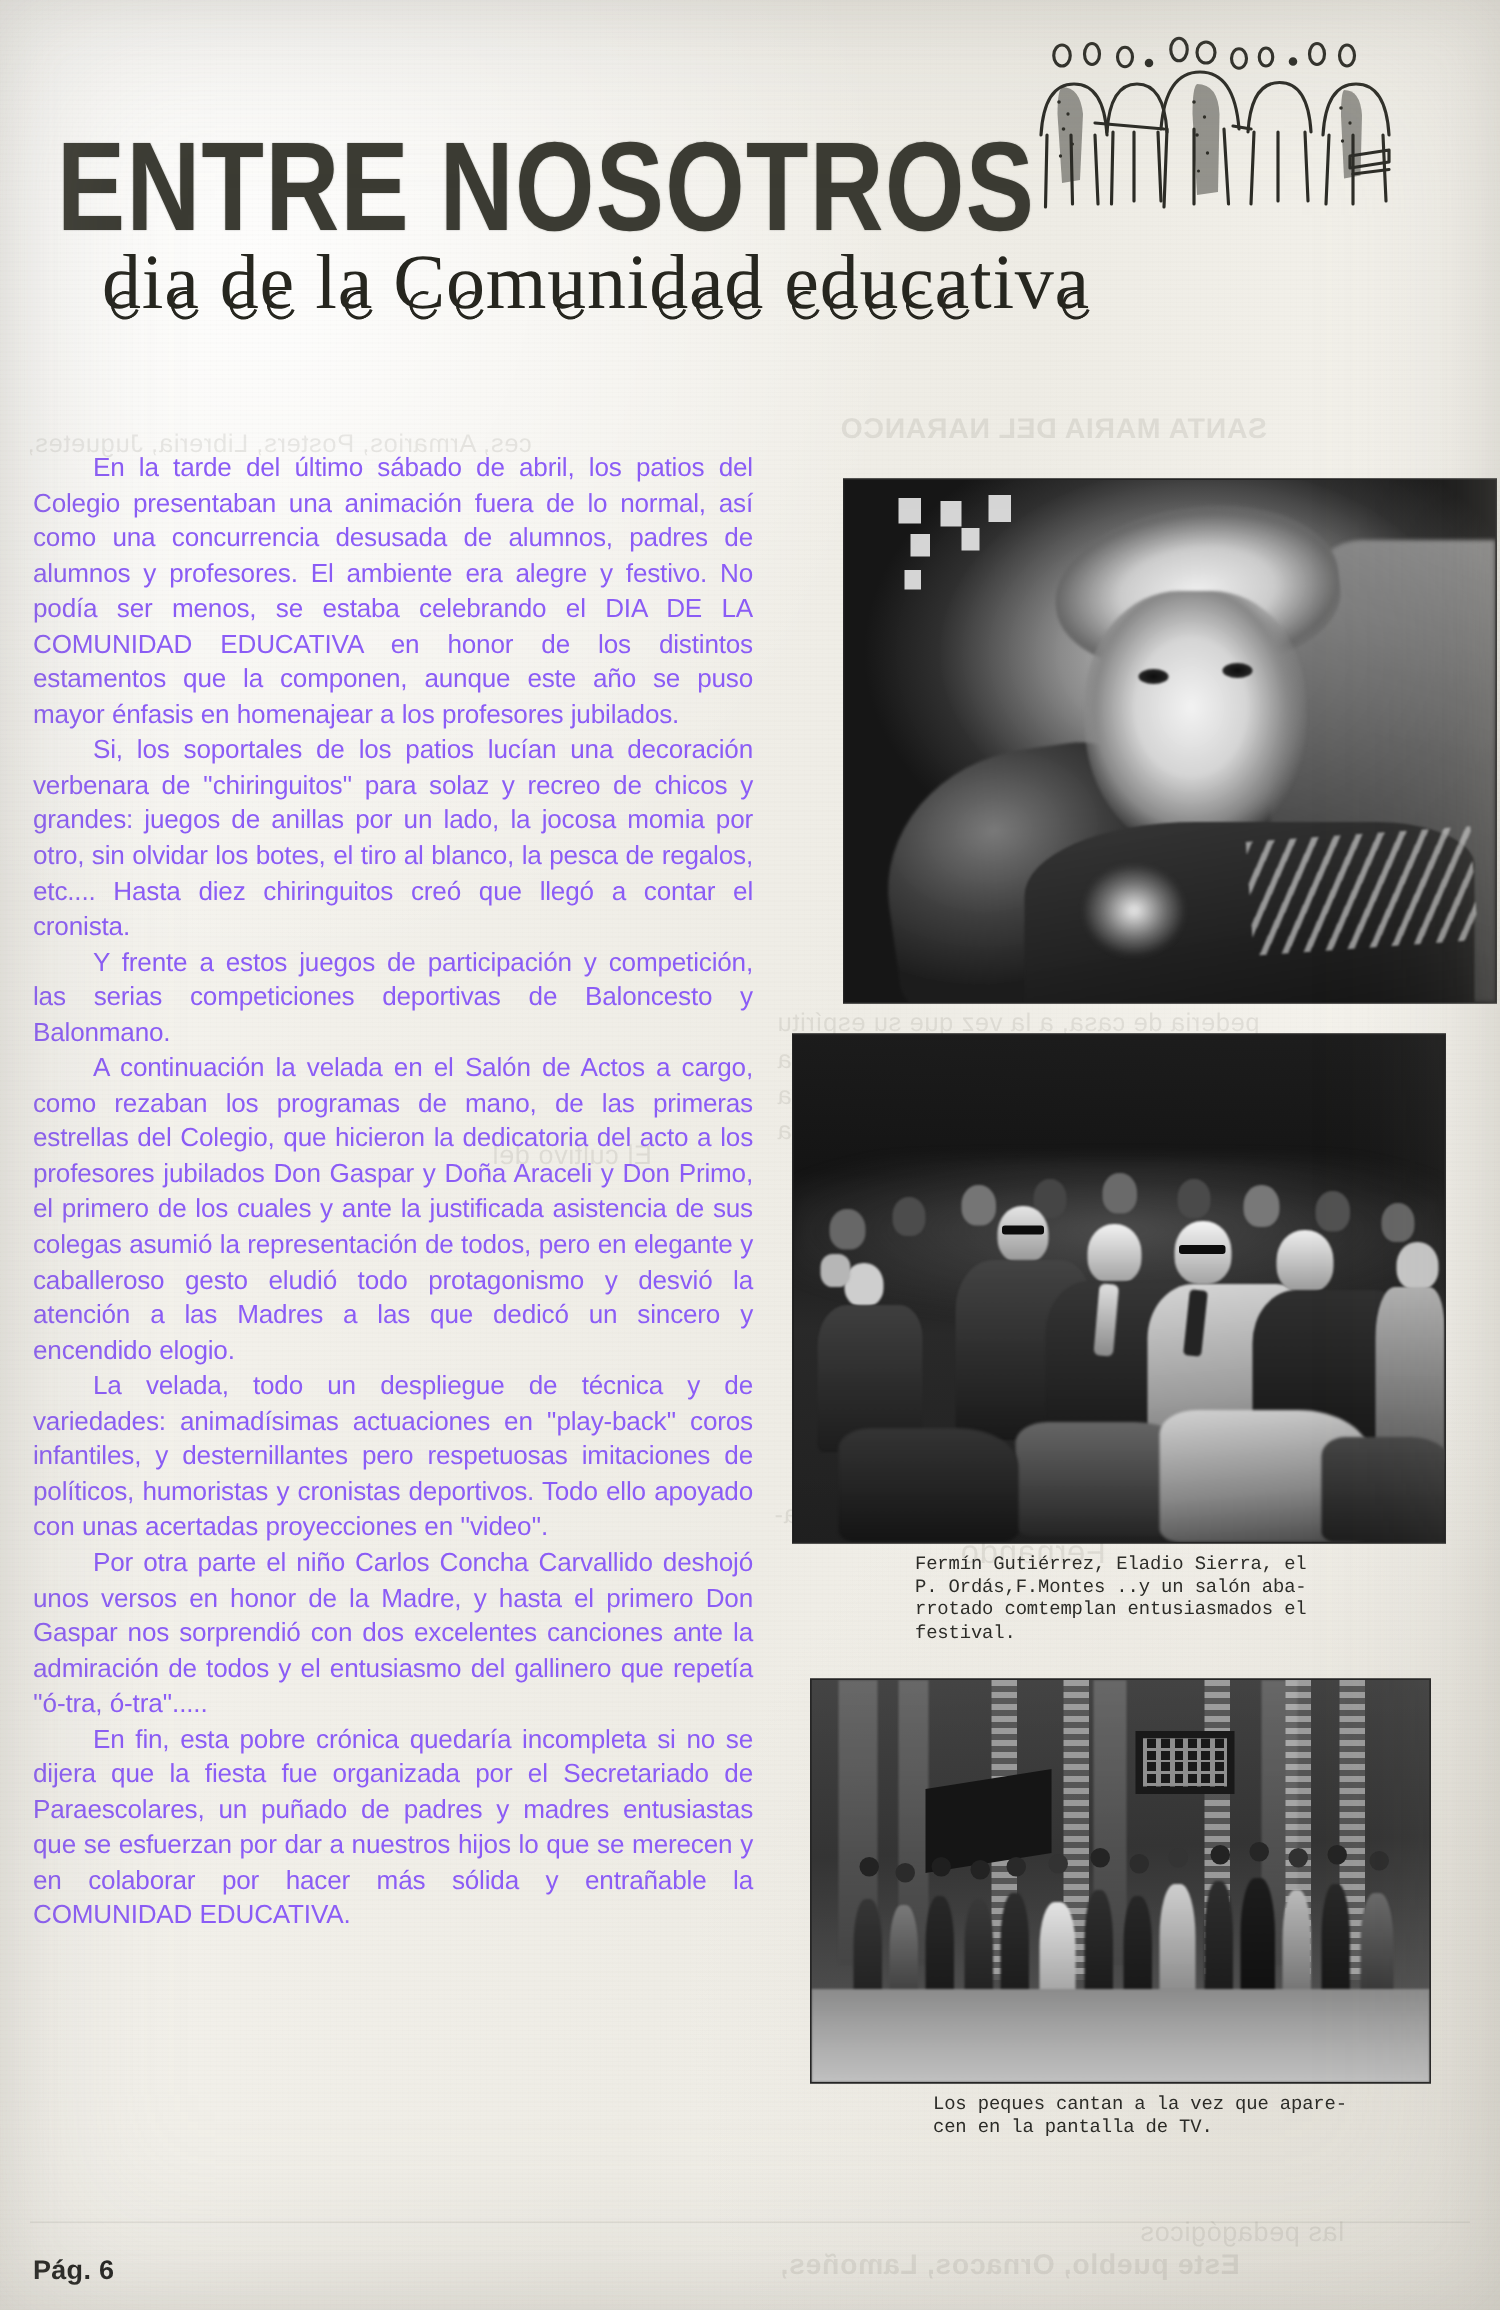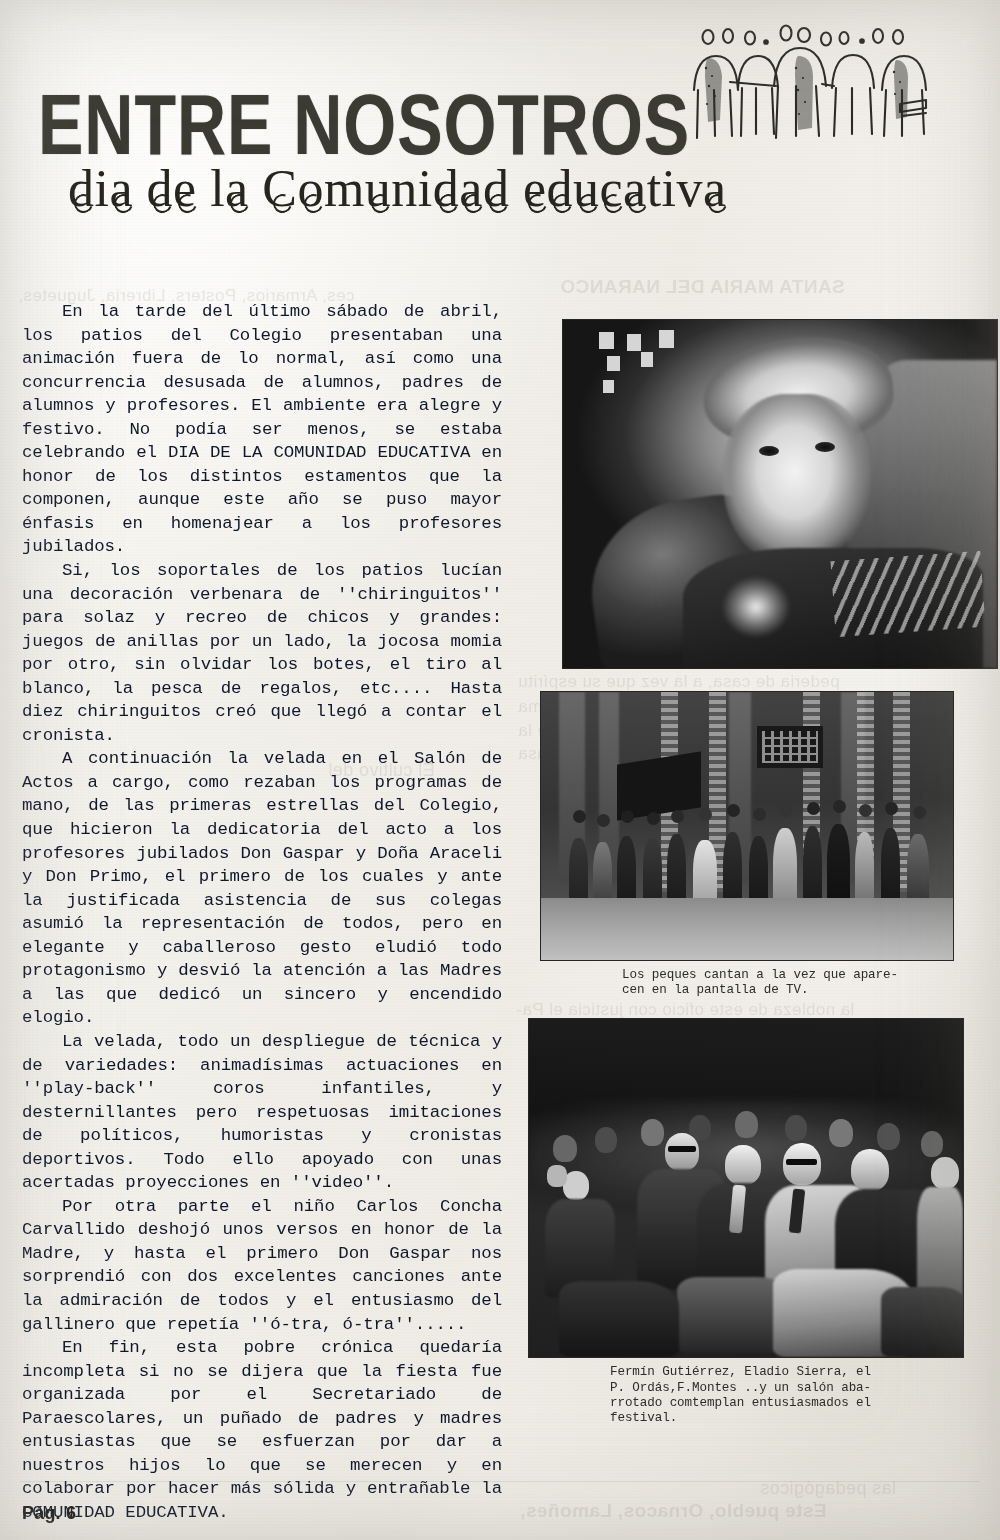--- a/index.html
+++ b/index.html
@@ -70,26 +70,26 @@
     border-right-color:transparent;
     transform:rotate(-25deg);
   }
 
   
   #article-column{
     position:absolute;left:22px;top:300px;width:480px;
   }
   #article-column p{
     margin:0;
-    font-family:Liberation Mono, monospace;
+    font-family:Liberation Sans, sans-serif;
     font-size:17.4px;
     line-height:23.55px;
     text-align:justify;
     text-indent:40px;
-    color:#0f172a;
+    color:#8b5cf6;
     -webkit-font-smoothing:none;
     letter-spacing:-.12px;
     word-spacing:.2px;
   }
 
   
   #photo-column{position:absolute;left:522px;top:303px;width:440px;}
   .photo-block{margin-bottom:14px;}
   .photo-frame{
     position:relative;overflow:hidden;
@@ -285,20 +285,21 @@
     </svg>
   </div>
 
   <div id="headline-subtitle"><span class="sw">d</span><span>i</span><span class="sw">a</span>&nbsp;<span class="sw">d</span><span class="sw">e</span>&nbsp;<span>l</span><span class="sw">a</span>&nbsp;<span class="sw">C</span><span class="sw">o</span><span>m</span><span class="sw">u</span><span>n</span><span>i</span><span class="sw">d</span><span class="sw">a</span><span class="sw">d</span>&nbsp;<span class="sw">e</span><span class="sw">d</span><span class="sw">u</span><span class="sw">c</span><span class="sw">a</span><span>t</span><span>i</span><span>v</span><span class="sw">a</span></div>
 </header>
 
 <section id="article-column">
   <div id="article-paragraphs">
       <p>En la tarde del último sábado de abril, los patios del Colegio presentaban una animación fuera de lo normal, así como una concurrencia desusada de alumnos, padres de alumnos y profesores. El ambiente era alegre y festivo. No podía ser menos, se estaba celebrando el DIA DE LA COMUNIDAD EDUCATIVA en honor de los distintos estamentos que la componen, aunque este año se puso mayor énfasis en homenajear a los profesores jubilados.</p>
       <p>Si, los soportales de los patios lucían una decoración verbenara de ''chiringuitos'' para solaz y recreo de chicos y grandes: juegos de anillas por un lado, la jocosa momia por otro, sin olvidar los botes, el tiro al blanco, la pesca de regalos, etc.... Hasta diez chiringuitos creó que llegó a contar el cronista.</p>
+      <p>Y frente a estos juegos de participación y competición, las serias competiciones deportivas de Baloncesto y Balonmano.</p>
       <p>A continuación la velada en el Salón de Actos a cargo, como rezaban los programas de mano, de las primeras estrellas del Colegio, que hicieron la dedicatoria del acto a los profesores jubilados Don Gaspar y Doña Araceli y Don Primo, el primero de los cuales y ante la justificada asistencia de sus colegas asumió la representación de todos, pero en elegante y caballeroso gesto eludió todo protagonismo y desvió la atención a las Madres a las que dedicó un sincero y encendido elogio.</p>
       <p>La velada, todo un despliegue de técnica y de variedades: animadísimas actuaciones en ''play-back'' coros infantiles, y desternillantes pero respetuosas imitaciones de políticos, humoristas y cronistas deportivos. Todo ello apoyado con unas acertadas proyecciones en ''video''.</p>
       <p>Por otra parte el niño Carlos Concha Carvallido deshojó unos versos en honor de la Madre, y hasta el primero Don Gaspar nos sorprendió con dos excelentes canciones ante la admiración de todos y el entusiasmo del gallinero que repetía ''ó-tra, ó-tra''.....</p>
       <p>En fin, esta pobre crónica quedaría incompleta si no se dijera que la fiesta fue organizada por el Secretariado de Paraescolares, un puñado de padres y madres entusiastas que se esfuerzan por dar a nuestros hijos lo que se merecen y en colaborar por hacer más sólida y entrañable la COMUNIDAD EDUCATIVA.</p>
     </div>
 
 </section>
 
 <aside id="photo-column">
 
@@ -314,20 +315,69 @@
       <div class="p1-torso"></div>
       <div class="p1-stripe"></div>
       <div class="p1-flour"></div>
       <div class="p1-tag" style="left:36px;top:12px;width:15px;height:17px;"></div>
       <div class="p1-tag" style="left:64px;top:14px;width:14px;height:17px;"></div>
       <div class="p1-tag" style="left:96px;top:10px;width:15px;height:18px;"></div>
       <div class="p1-tag" style="left:44px;top:36px;width:13px;height:15px;"></div>
       <div class="p1-tag" style="left:78px;top:32px;width:12px;height:15px;"></div>
       <div class="p1-tag" style="left:40px;top:60px;width:11px;height:13px;"></div>
     </div>
+  </figure>
+
+  <figure class="photo-block" id="photo-3" style="margin-left:6px;margin-top:20px;">
+    <div class="photo-frame">
+      <div class="p3-bg"></div>
+      <div class="p3-crowdhaze"></div>
+
+      <div class="p3-head" style="left:24px;top:116px;width:24px;height:27px;background:#6c685c;"></div>
+      <div class="p3-head" style="left:66px;top:108px;width:22px;height:26px;background:#534f46;"></div>
+      <div class="p3-head" style="left:112px;top:100px;width:23px;height:27px;background:#7b7668;"></div>
+      <div class="p3-head" style="left:160px;top:96px;width:22px;height:26px;background:#4c4840;"></div>
+      <div class="p3-head" style="left:206px;top:92px;width:23px;height:27px;background:#6f6b5e;"></div>
+      <div class="p3-head" style="left:256px;top:96px;width:22px;height:26px;background:#514d45;"></div>
+      <div class="p3-head" style="left:300px;top:100px;width:24px;height:28px;background:#7d7869;"></div>
+      <div class="p3-head" style="left:348px;top:104px;width:23px;height:27px;background:#585348;"></div>
+      <div class="p3-head" style="left:392px;top:112px;width:22px;height:26px;background:#6a665a;"></div>
+
+      <div class="p3-head" style="left:34px;top:152px;width:26px;height:29px;background:#cfcabb;"></div>
+      <div class="p3-suit" style="left:16px;top:180px;width:70px;height:98px;background:linear-gradient(180deg,#46433b,#232220);"></div>
+      <div class="p3-person" style="left:18px;top:146px;width:20px;height:22px;background:#b9b3a3;border-radius:40%;"></div>
+
+      <div class="p3-head" style="left:136px;top:114px;width:34px;height:38px;background:linear-gradient(180deg,#e4e0d2,#9a9486);"></div>
+      <div class="p3-glass" style="left:139px;top:127px;width:28px;"></div>
+      <div class="p3-suit" style="left:108px;top:150px;width:90px;height:120px;background:linear-gradient(180deg,#4a473f,#201f1b);"></div>
+
+      <div class="p3-head" style="left:196px;top:126px;width:36px;height:40px;background:linear-gradient(180deg,#efebde,#a49e8f);"></div>
+      <div class="p3-suit" style="left:168px;top:164px;width:104px;height:124px;background:linear-gradient(180deg,#3c3a33,#1c1b17);"></div>
+      <div class="p3-person" style="left:202px;top:166px;width:13px;height:48px;background:linear-gradient(180deg,#dedacb,#8e897b);border-radius:4px;transform:rotate(5deg);"></div>
+
+      <div class="p3-head" style="left:254px;top:124px;width:38px;height:42px;background:linear-gradient(180deg,#f1eee1,#a8a292);"></div>
+      <div class="p3-glass" style="left:257px;top:140px;width:31px;"></div>
+      <div class="p3-suit" style="left:236px;top:166px;width:110px;height:130px;background:linear-gradient(175deg,#d6d1c1 0%,#a19b8c 55%,#6b675b 100%);"></div>
+      <div class="p3-person" style="left:262px;top:170px;width:12px;height:44px;background:#2b2924;border-radius:3px;transform:rotate(6deg);"></div>
+
+      <div class="p3-head" style="left:322px;top:130px;width:38px;height:42px;background:linear-gradient(180deg,#ebe7da,#9d9788);"></div>
+      <div class="p3-suit" style="left:306px;top:170px;width:104px;height:126px;background:linear-gradient(180deg,#36342d,#191814);"></div>
+
+      <div class="p3-head" style="left:402px;top:138px;width:28px;height:32px;background:#c8c3b3;"></div>
+      <div class="p3-suit" style="left:388px;top:168px;width:46px;height:120px;background:linear-gradient(180deg,#b4aea0,#5e5a50);"></div>
+
+      <div class="p3-lap" style="left:148px;top:258px;width:120px;height:76px;background:linear-gradient(180deg,#6b675b,#2c2a25);"></div>
+      <div class="p3-lap" style="left:244px;top:250px;width:140px;height:88px;background:linear-gradient(175deg,#d2cdbd,#8d8779 60%,#4f4b42);"></div>
+      <div class="p3-lap" style="left:352px;top:268px;width:90px;height:70px;background:linear-gradient(180deg,#4b4840,#232220);"></div>
+      <div class="p3-lap" style="left:30px;top:262px;width:120px;height:76px;background:linear-gradient(180deg,#3a3831,#1b1a16);"></div>
+    </div>
+    <figcaption class="photo-caption">Fermín Gutiérrez, Eladio Sierra, el
+P. Ordás,F.Montes ..y un salón aba-
+rrotado comtemplan entusiasmados el
+festival.</figcaption>
   </figure>
 
   <figure class="photo-block" id="photo-2" style="margin-left:18px;margin-top:22px;">
     <div class="photo-frame">
       <div class="p2-bg"></div>
       <div class="p2-col" style="left:18px;width:26px;"></div>
       <div class="p2-col" style="left:58px;width:20px;"></div>
       <div class="p2-col" style="left:188px;width:22px;"></div>
       <div class="p2-col" style="left:300px;width:24px;"></div>
       <div class="p2-drape" style="left:120px;"></div>
@@ -364,67 +414,18 @@
       <div class="p2-head" style="left:344px;top:110px;background:#2b2924;"></div>
       <div class="p2-kid" style="left:340px;height:84px;background:linear-gradient(180deg,#2f2d27,#1c1b17);"></div>
       <div class="p2-head" style="left:372px;top:114px;background:#34312a;"></div>
       <div class="p2-kid" style="left:366px;height:78px;width:22px;background:linear-gradient(180deg,#6f6b5e,#343229);"></div>
       <div class="p2-floor"></div>
     </div>
     <figcaption class="photo-caption">Los peques cantan a la vez que apare-
 cen en la pantalla de TV.</figcaption>
   </figure>
 
-  <figure class="photo-block" id="photo-3" style="margin-left:6px;margin-top:20px;">
-    <div class="photo-frame">
-      <div class="p3-bg"></div>
-      <div class="p3-crowdhaze"></div>
-
-      <div class="p3-head" style="left:24px;top:116px;width:24px;height:27px;background:#6c685c;"></div>
-      <div class="p3-head" style="left:66px;top:108px;width:22px;height:26px;background:#534f46;"></div>
-      <div class="p3-head" style="left:112px;top:100px;width:23px;height:27px;background:#7b7668;"></div>
-      <div class="p3-head" style="left:160px;top:96px;width:22px;height:26px;background:#4c4840;"></div>
-      <div class="p3-head" style="left:206px;top:92px;width:23px;height:27px;background:#6f6b5e;"></div>
-      <div class="p3-head" style="left:256px;top:96px;width:22px;height:26px;background:#514d45;"></div>
-      <div class="p3-head" style="left:300px;top:100px;width:24px;height:28px;background:#7d7869;"></div>
-      <div class="p3-head" style="left:348px;top:104px;width:23px;height:27px;background:#585348;"></div>
-      <div class="p3-head" style="left:392px;top:112px;width:22px;height:26px;background:#6a665a;"></div>
-
-      <div class="p3-head" style="left:34px;top:152px;width:26px;height:29px;background:#cfcabb;"></div>
-      <div class="p3-suit" style="left:16px;top:180px;width:70px;height:98px;background:linear-gradient(180deg,#46433b,#232220);"></div>
-      <div class="p3-person" style="left:18px;top:146px;width:20px;height:22px;background:#b9b3a3;border-radius:40%;"></div>
-
-      <div class="p3-head" style="left:136px;top:114px;width:34px;height:38px;background:linear-gradient(180deg,#e4e0d2,#9a9486);"></div>
-      <div class="p3-glass" style="left:139px;top:127px;width:28px;"></div>
-      <div class="p3-suit" style="left:108px;top:150px;width:90px;height:120px;background:linear-gradient(180deg,#4a473f,#201f1b);"></div>
-
-      <div class="p3-head" style="left:196px;top:126px;width:36px;height:40px;background:linear-gradient(180deg,#efebde,#a49e8f);"></div>
-      <div class="p3-suit" style="left:168px;top:164px;width:104px;height:124px;background:linear-gradient(180deg,#3c3a33,#1c1b17);"></div>
-      <div class="p3-person" style="left:202px;top:166px;width:13px;height:48px;background:linear-gradient(180deg,#dedacb,#8e897b);border-radius:4px;transform:rotate(5deg);"></div>
-
-      <div class="p3-head" style="left:254px;top:124px;width:38px;height:42px;background:linear-gradient(180deg,#f1eee1,#a8a292);"></div>
-      <div class="p3-glass" style="left:257px;top:140px;width:31px;"></div>
-      <div class="p3-suit" style="left:236px;top:166px;width:110px;height:130px;background:linear-gradient(175deg,#d6d1c1 0%,#a19b8c 55%,#6b675b 100%);"></div>
-      <div class="p3-person" style="left:262px;top:170px;width:12px;height:44px;background:#2b2924;border-radius:3px;transform:rotate(6deg);"></div>
-
-      <div class="p3-head" style="left:322px;top:130px;width:38px;height:42px;background:linear-gradient(180deg,#ebe7da,#9d9788);"></div>
-      <div class="p3-suit" style="left:306px;top:170px;width:104px;height:126px;background:linear-gradient(180deg,#36342d,#191814);"></div>
-
-      <div class="p3-head" style="left:402px;top:138px;width:28px;height:32px;background:#c8c3b3;"></div>
-      <div class="p3-suit" style="left:388px;top:168px;width:46px;height:120px;background:linear-gradient(180deg,#b4aea0,#5e5a50);"></div>
-
-      <div class="p3-lap" style="left:148px;top:258px;width:120px;height:76px;background:linear-gradient(180deg,#6b675b,#2c2a25);"></div>
-      <div class="p3-lap" style="left:244px;top:250px;width:140px;height:88px;background:linear-gradient(175deg,#d2cdbd,#8d8779 60%,#4f4b42);"></div>
-      <div class="p3-lap" style="left:352px;top:268px;width:90px;height:70px;background:linear-gradient(180deg,#4b4840,#232220);"></div>
-      <div class="p3-lap" style="left:30px;top:262px;width:120px;height:76px;background:linear-gradient(180deg,#3a3831,#1b1a16);"></div>
-    </div>
-    <figcaption class="photo-caption">Fermín Gutiérrez, Eladio Sierra, el
-P. Ordás,F.Montes ..y un salón aba-
-rrotado comtemplan entusiasmados el
-festival.</figcaption>
-  </figure>
-
 </aside>
 
 <div id="footer-rule"></div>
 <div id="page-footer">Pág. 6</div>
 
 <div class="vignette"></div>
 
 </body></html>

